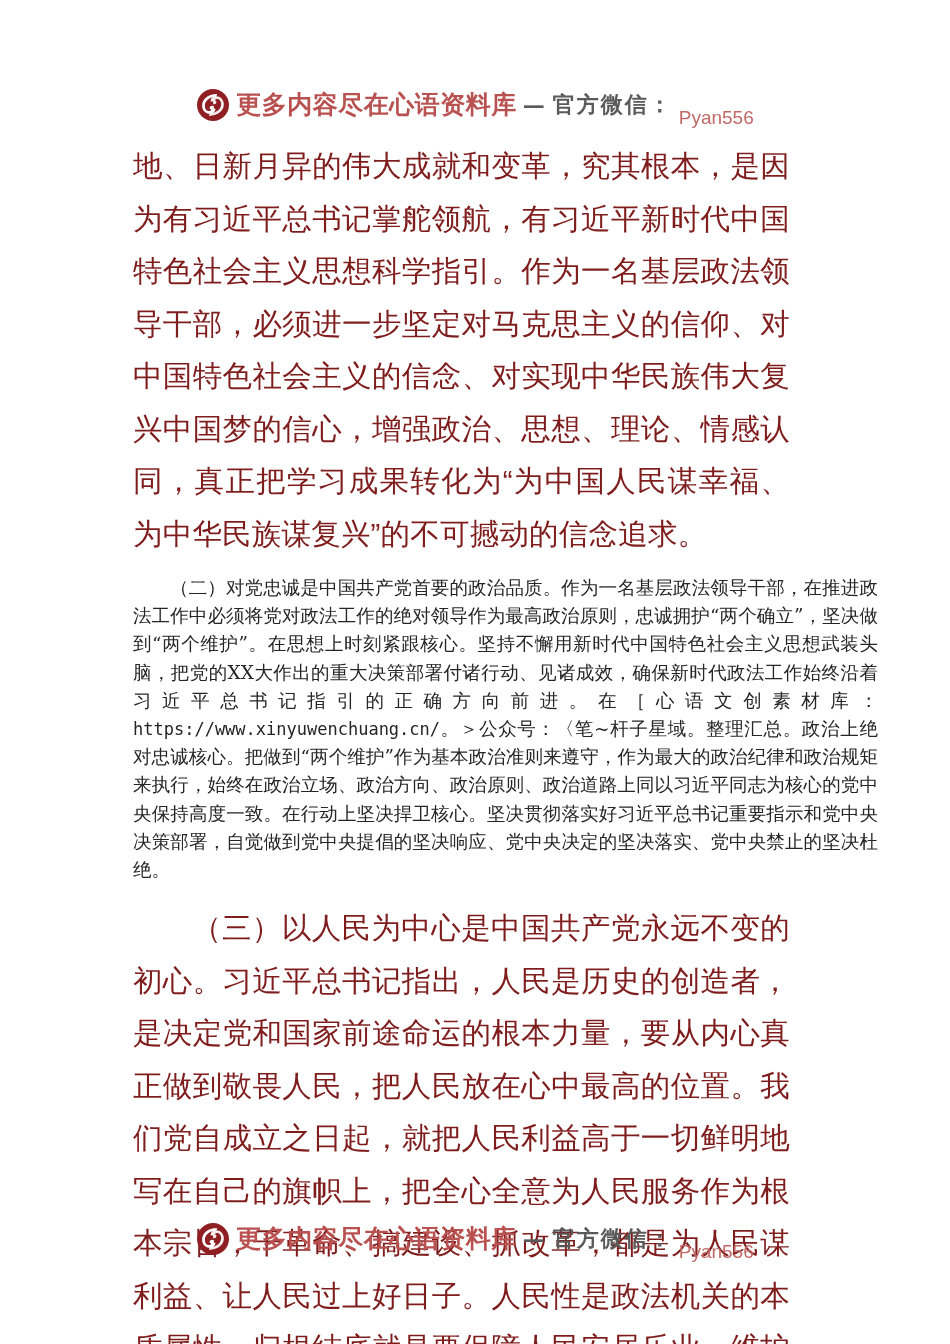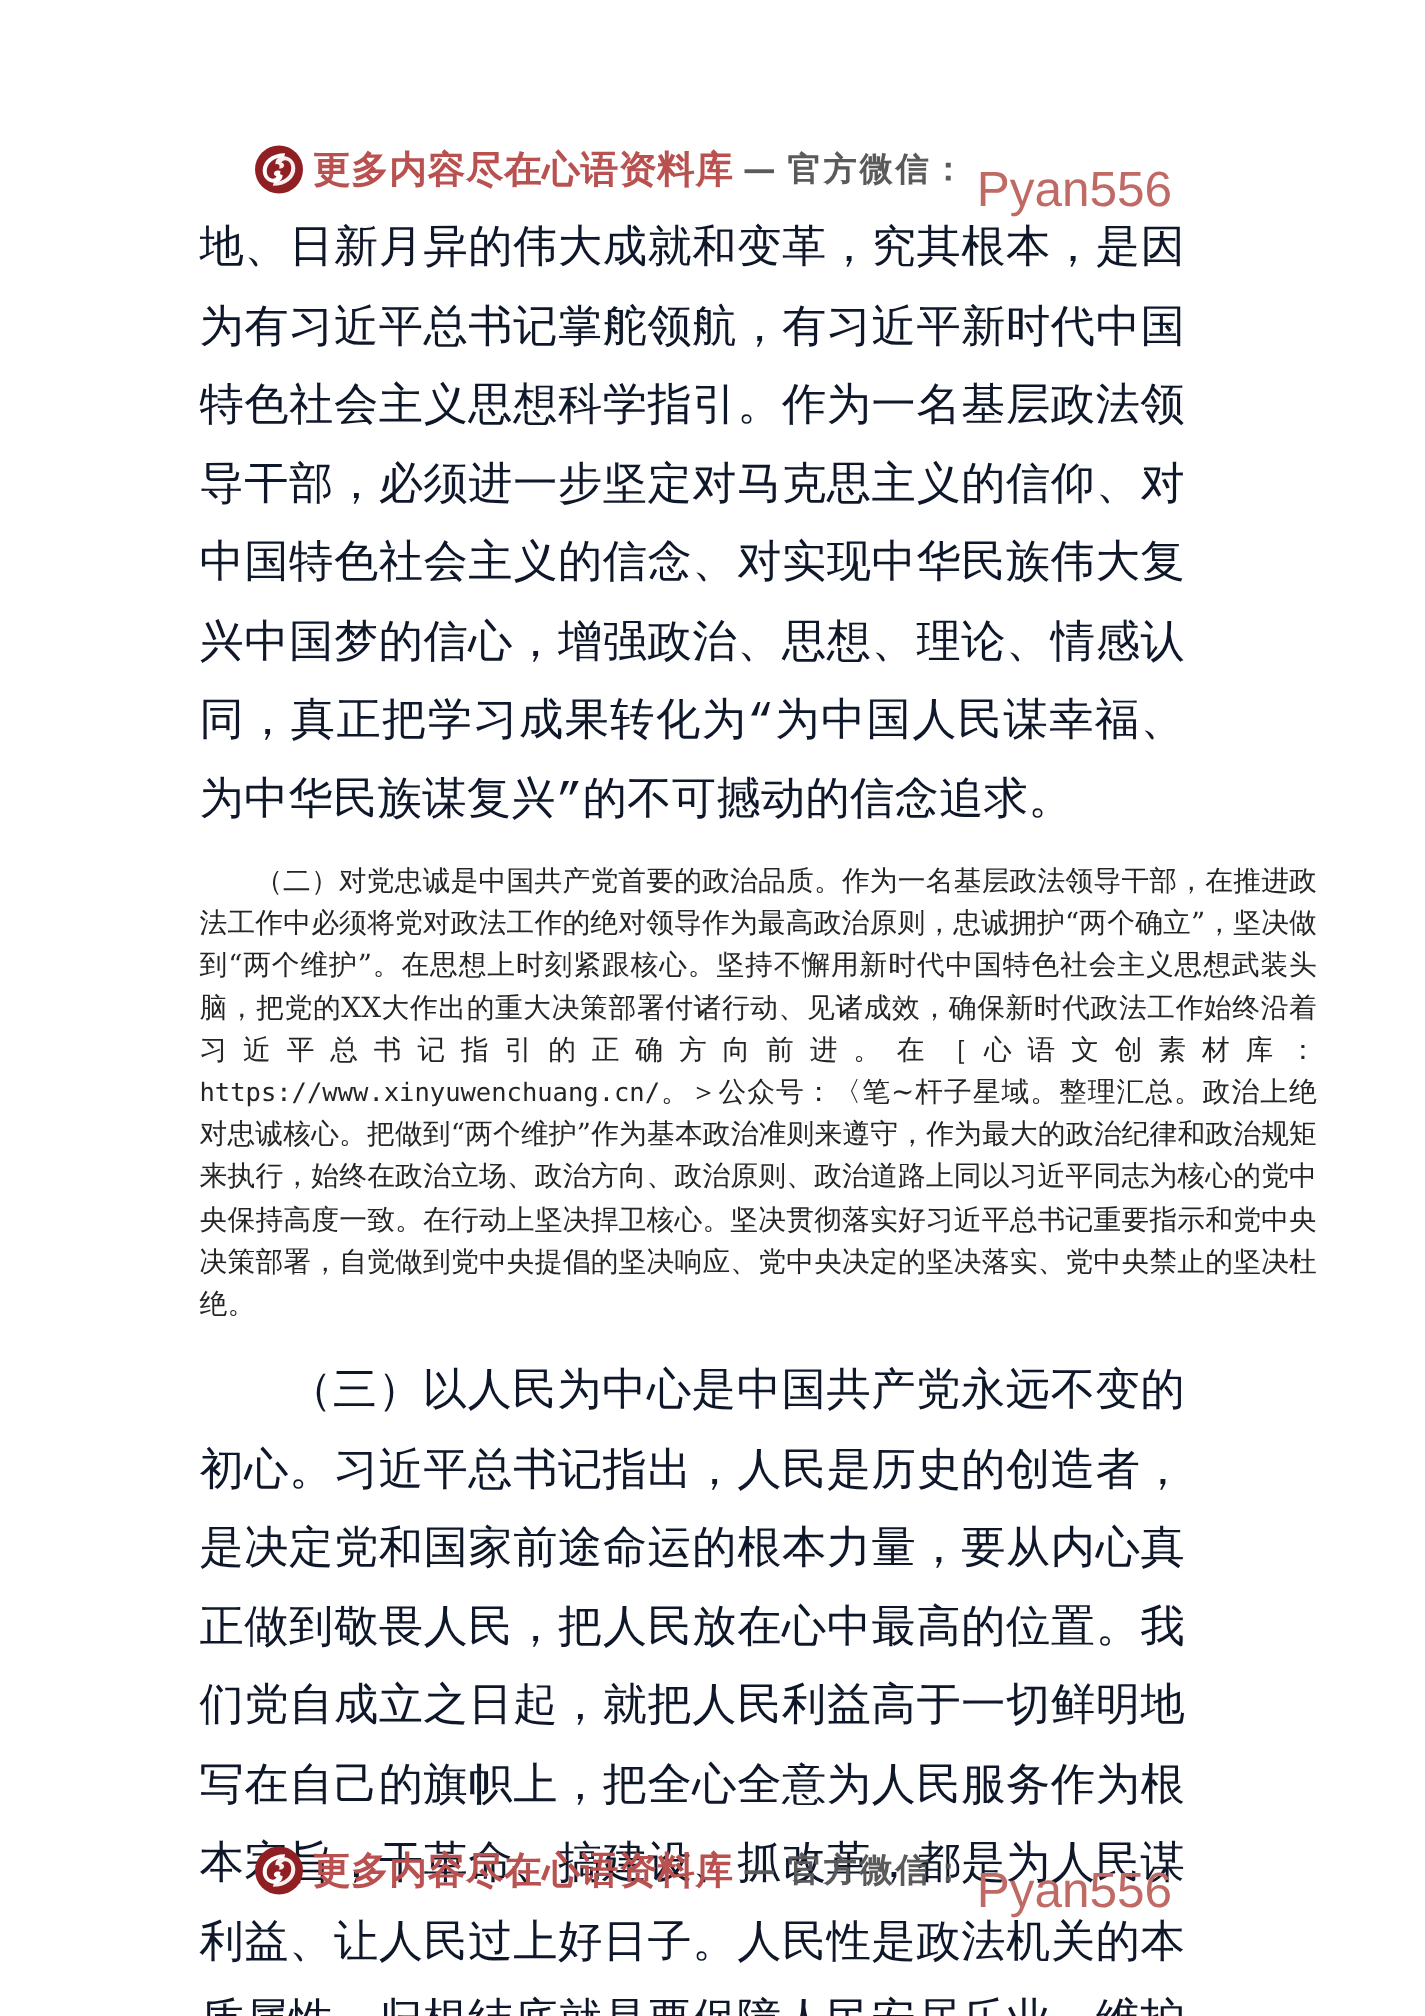--- a/index.html
+++ b/index.html
@@ -46,40 +46,40 @@
   .wm-text-b {
     font-family: "DejaVu Serif", "Liberation Serif", serif;
     font-weight: 700;
     font-size: 22px;
     letter-spacing: 2px;
     color: #5a5a5a;
   }
   .wm-text-c {
     font-family: "Liberation Sans", sans-serif;
     font-weight: 400;
-    font-size: 33px;
+    font-size: 19px;
     letter-spacing: 0px;
     color: #c06a66;
     margin-top: 27px;
   }
 
   
   .doc-body {
     position: absolute;
     left: 0;
     top: 140px;
     width: 950px;
   }
 
   
   .para-large {
-    font-family: Liberation Mono, monospace;
+    font-family: Liberation Sans, sans-serif;
     font-size: 29.5px;
     line-height: 52.5px;
-    color: #0f172a;
+    color: #7f1d1d;
     text-align: justify;
     text-align-last: left;
     text-justify: inter-character;
     margin: 0;
     padding: 0 160px 0 133px;
     letter-spacing: 0.2px;
     font-weight: 400;
   }
   .para-large.cont {
     text-indent: 0;

